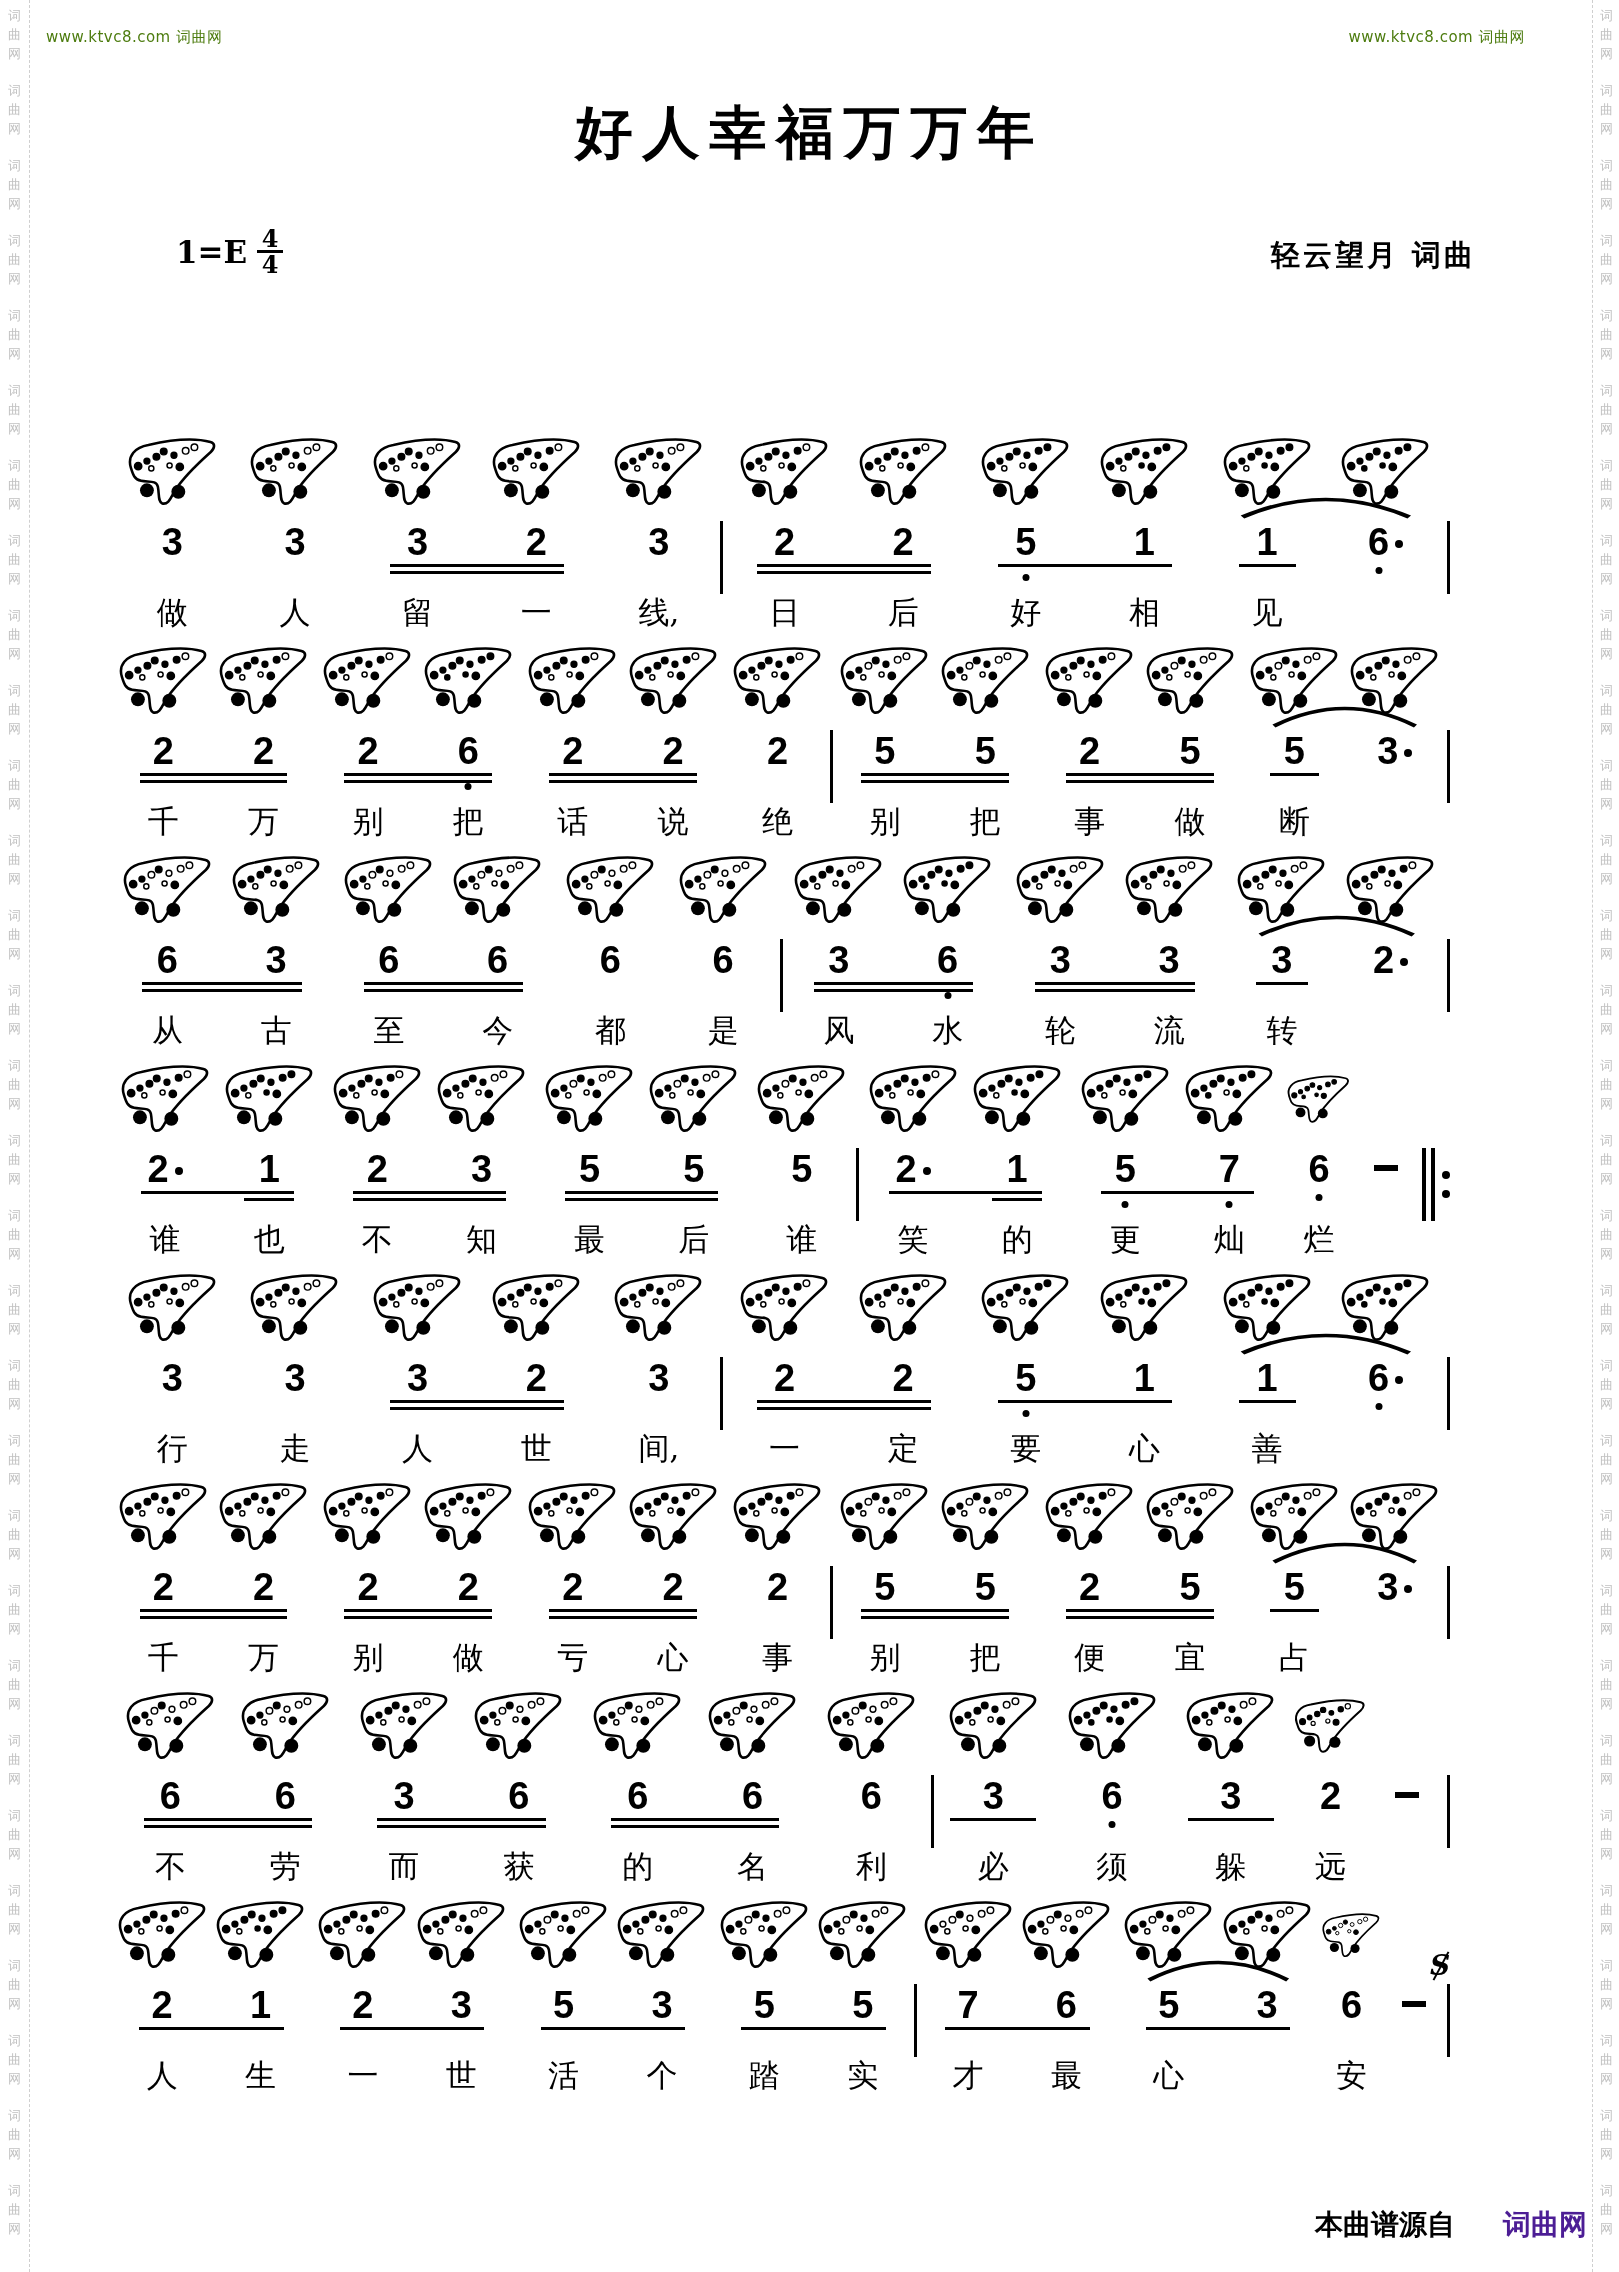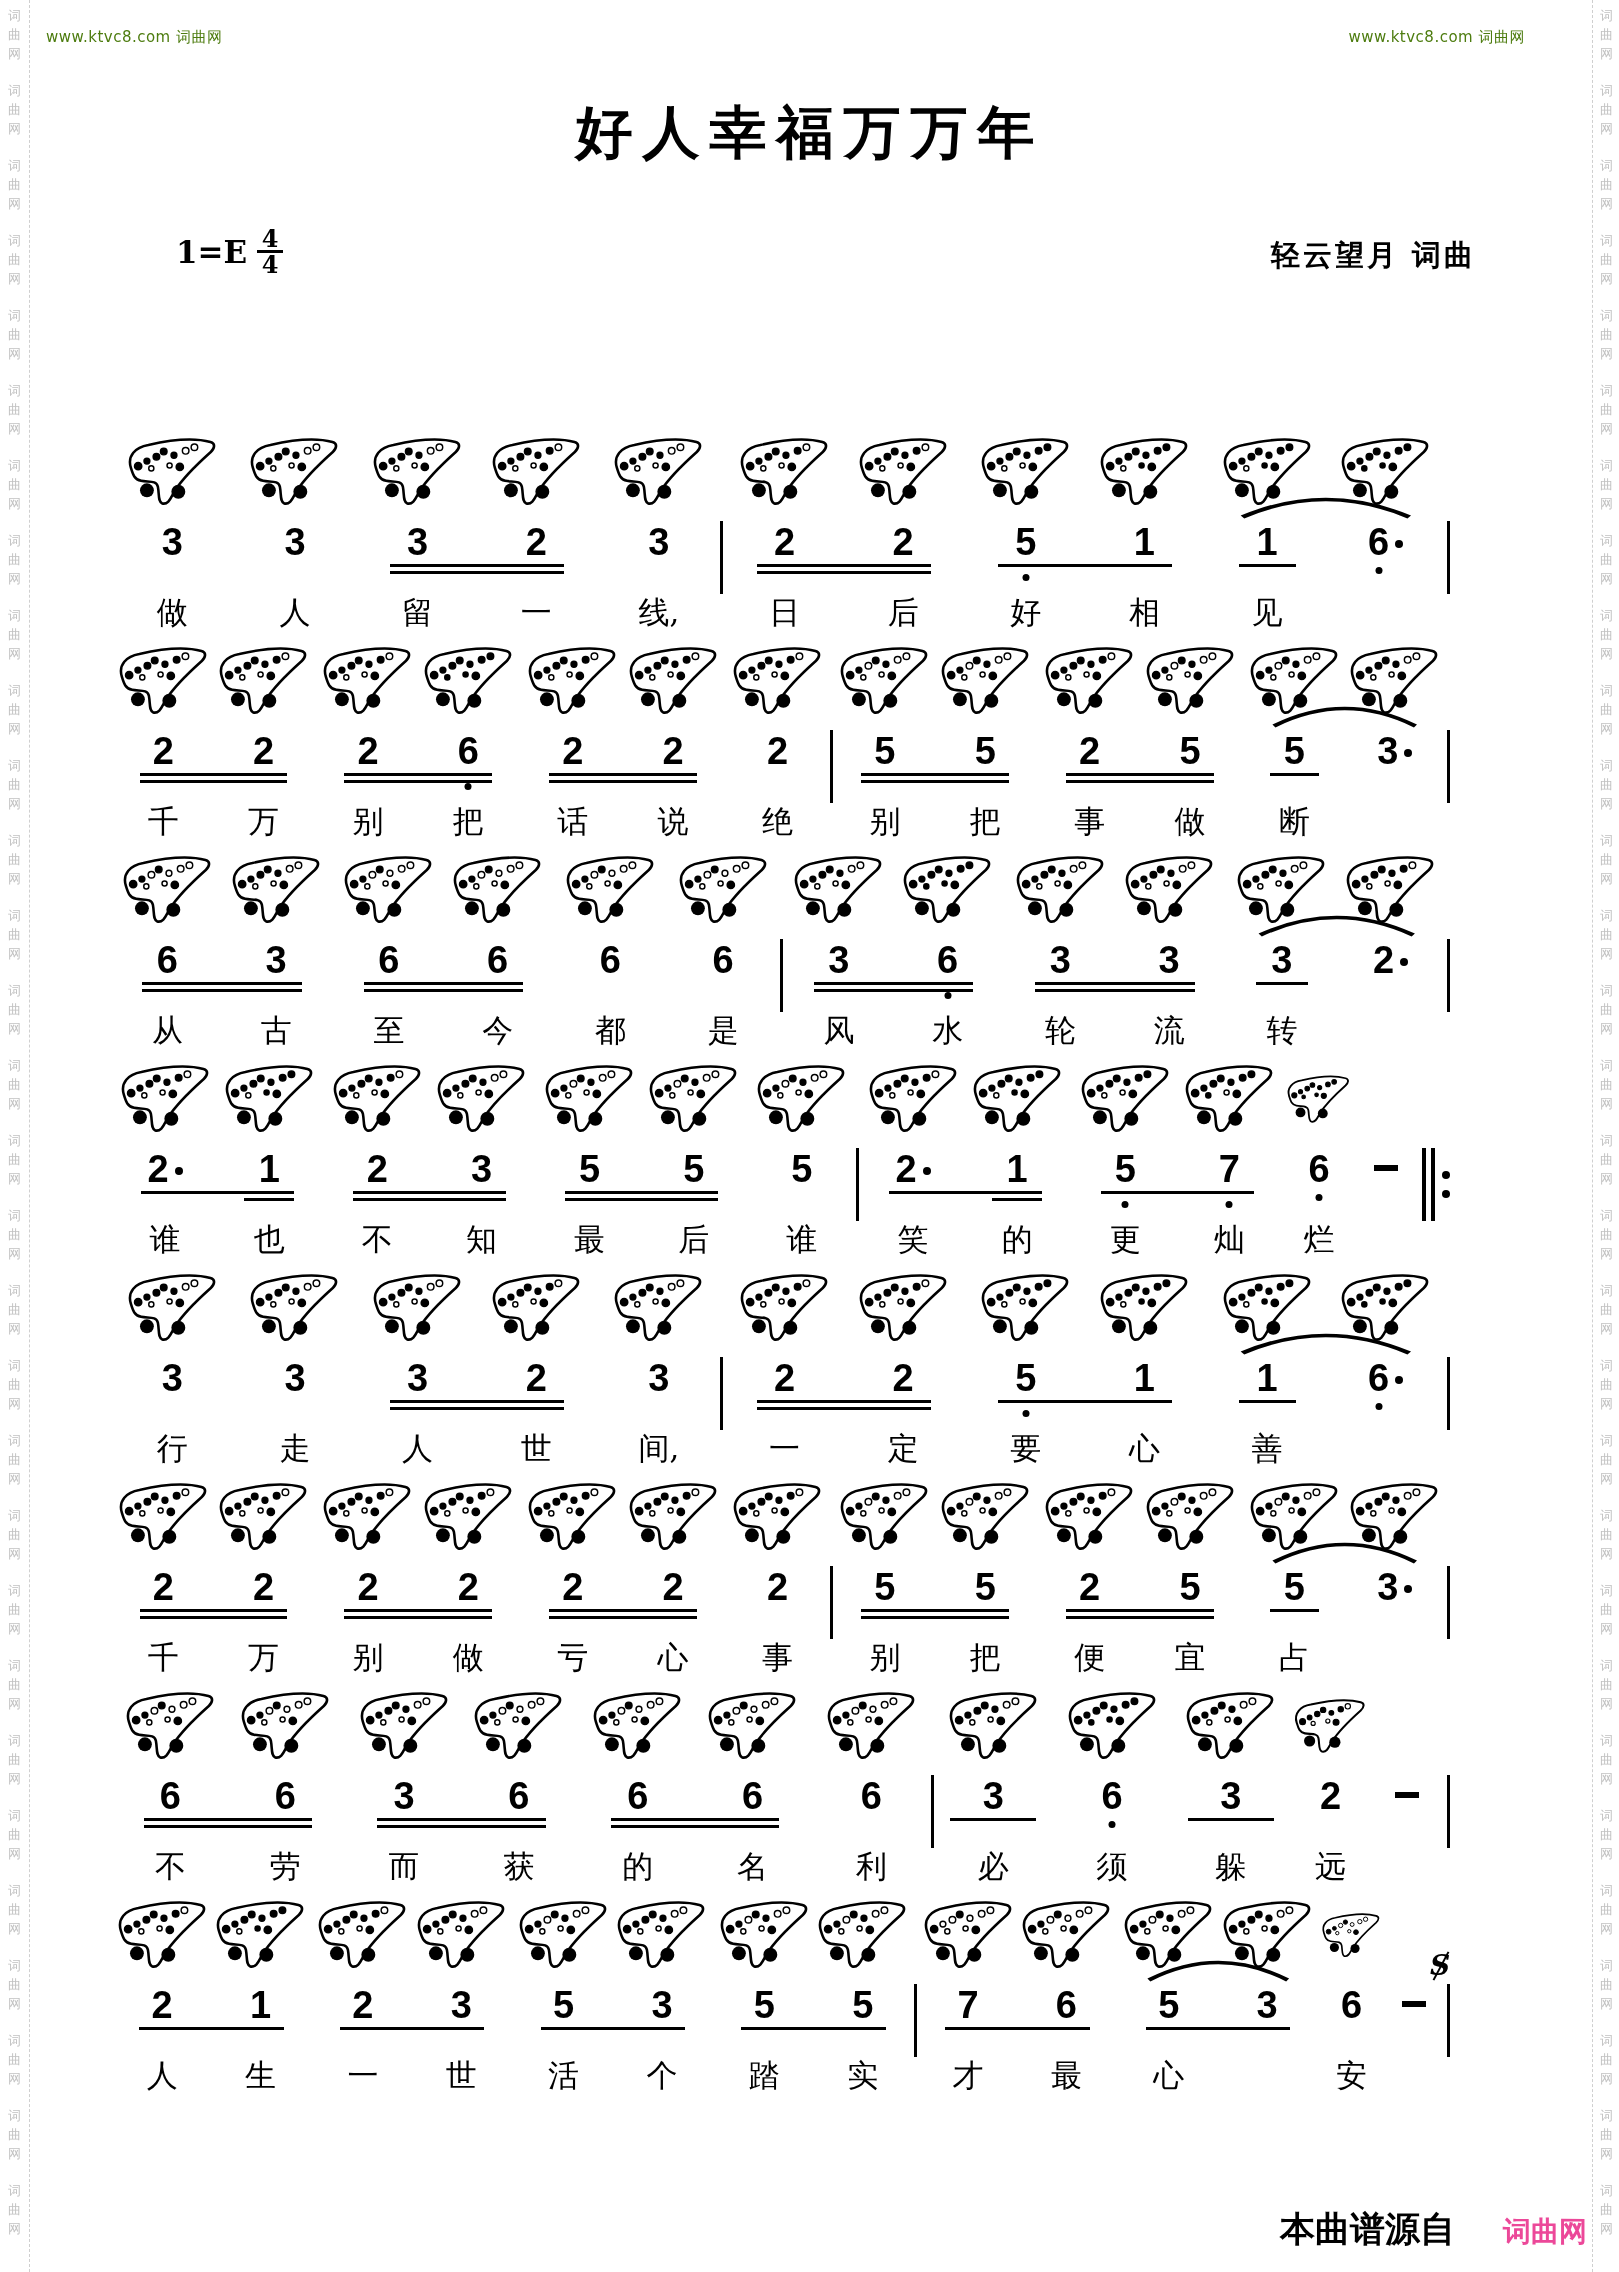--- a/index.html
+++ b/index.html
@@ -42,21 +42,21 @@
   .tiearc{position:absolute;top:51px;left:14%;width:72%;height:32px;}
   .rpt{display:flex;align-items:center;gap:5px;margin-top:85px;height:73px;flex:none;}
   .rpt .b{width:4px;height:73px;background:#000;}
   .rpt .dots{display:flex;flex-direction:column;gap:11px;margin-left:2px;}
   .pdot{width:8px;height:8px;border-radius:50%;background:#000;}
   .segno{position:absolute;right:-4px;top:51px;width:24px;height:32px;}
   .segno .s{font-family:"DejaVu Serif",serif;font-style:italic;font-weight:bold;font-size:28px;line-height:32px;}
   .segno .slash{position:absolute;left:10px;top:0px;width:2px;height:32px;background:#000;transform:rotate(28deg);}
   
   .footer{position:absolute;top:2206px;right:33px;display:flex;gap:48px;align-items:baseline;}
-  .fsrc{font-size:35px;font-weight:bold;font-family:Liberation Sans, sans-serif;}
+  .fsrc{font-size:28px;font-weight:bold;font-family:Liberation Sans, sans-serif;}
   .fsite{font-size:28px;font-weight:bold;font-family:"DejaVu Sans",sans-serif;}
 </style>
 </head>
 <body>
 
 <div class="wmcol left" id="wmL">
     <div class="wmcycle">
       <span class="wmch">词</span>
       <span class="wmch">曲</span>
       <span class="wmch">网</span>
@@ -3033,15 +3033,15 @@
           <div class="ly">&nbsp;</div>
         </div>
       </div>
       <div class="bl"></div>
       <div class="segno"><span class="s">S</span><div class="slash"></div></div>
     </div>
   </div>
 
 <div class="footer">
   <span class="fsrc">本曲谱源自</span>
-  <span class="fsite" id="fsite" style="color: #ec4899; font-family: Liberation Mono, monospace;">词曲网</span>
+  <span class="fsite" id="fsite" style="color: #4c1d95; font-family: Liberation Mono, monospace;">词曲网</span>
 </div>
 
 
 </body></html>

